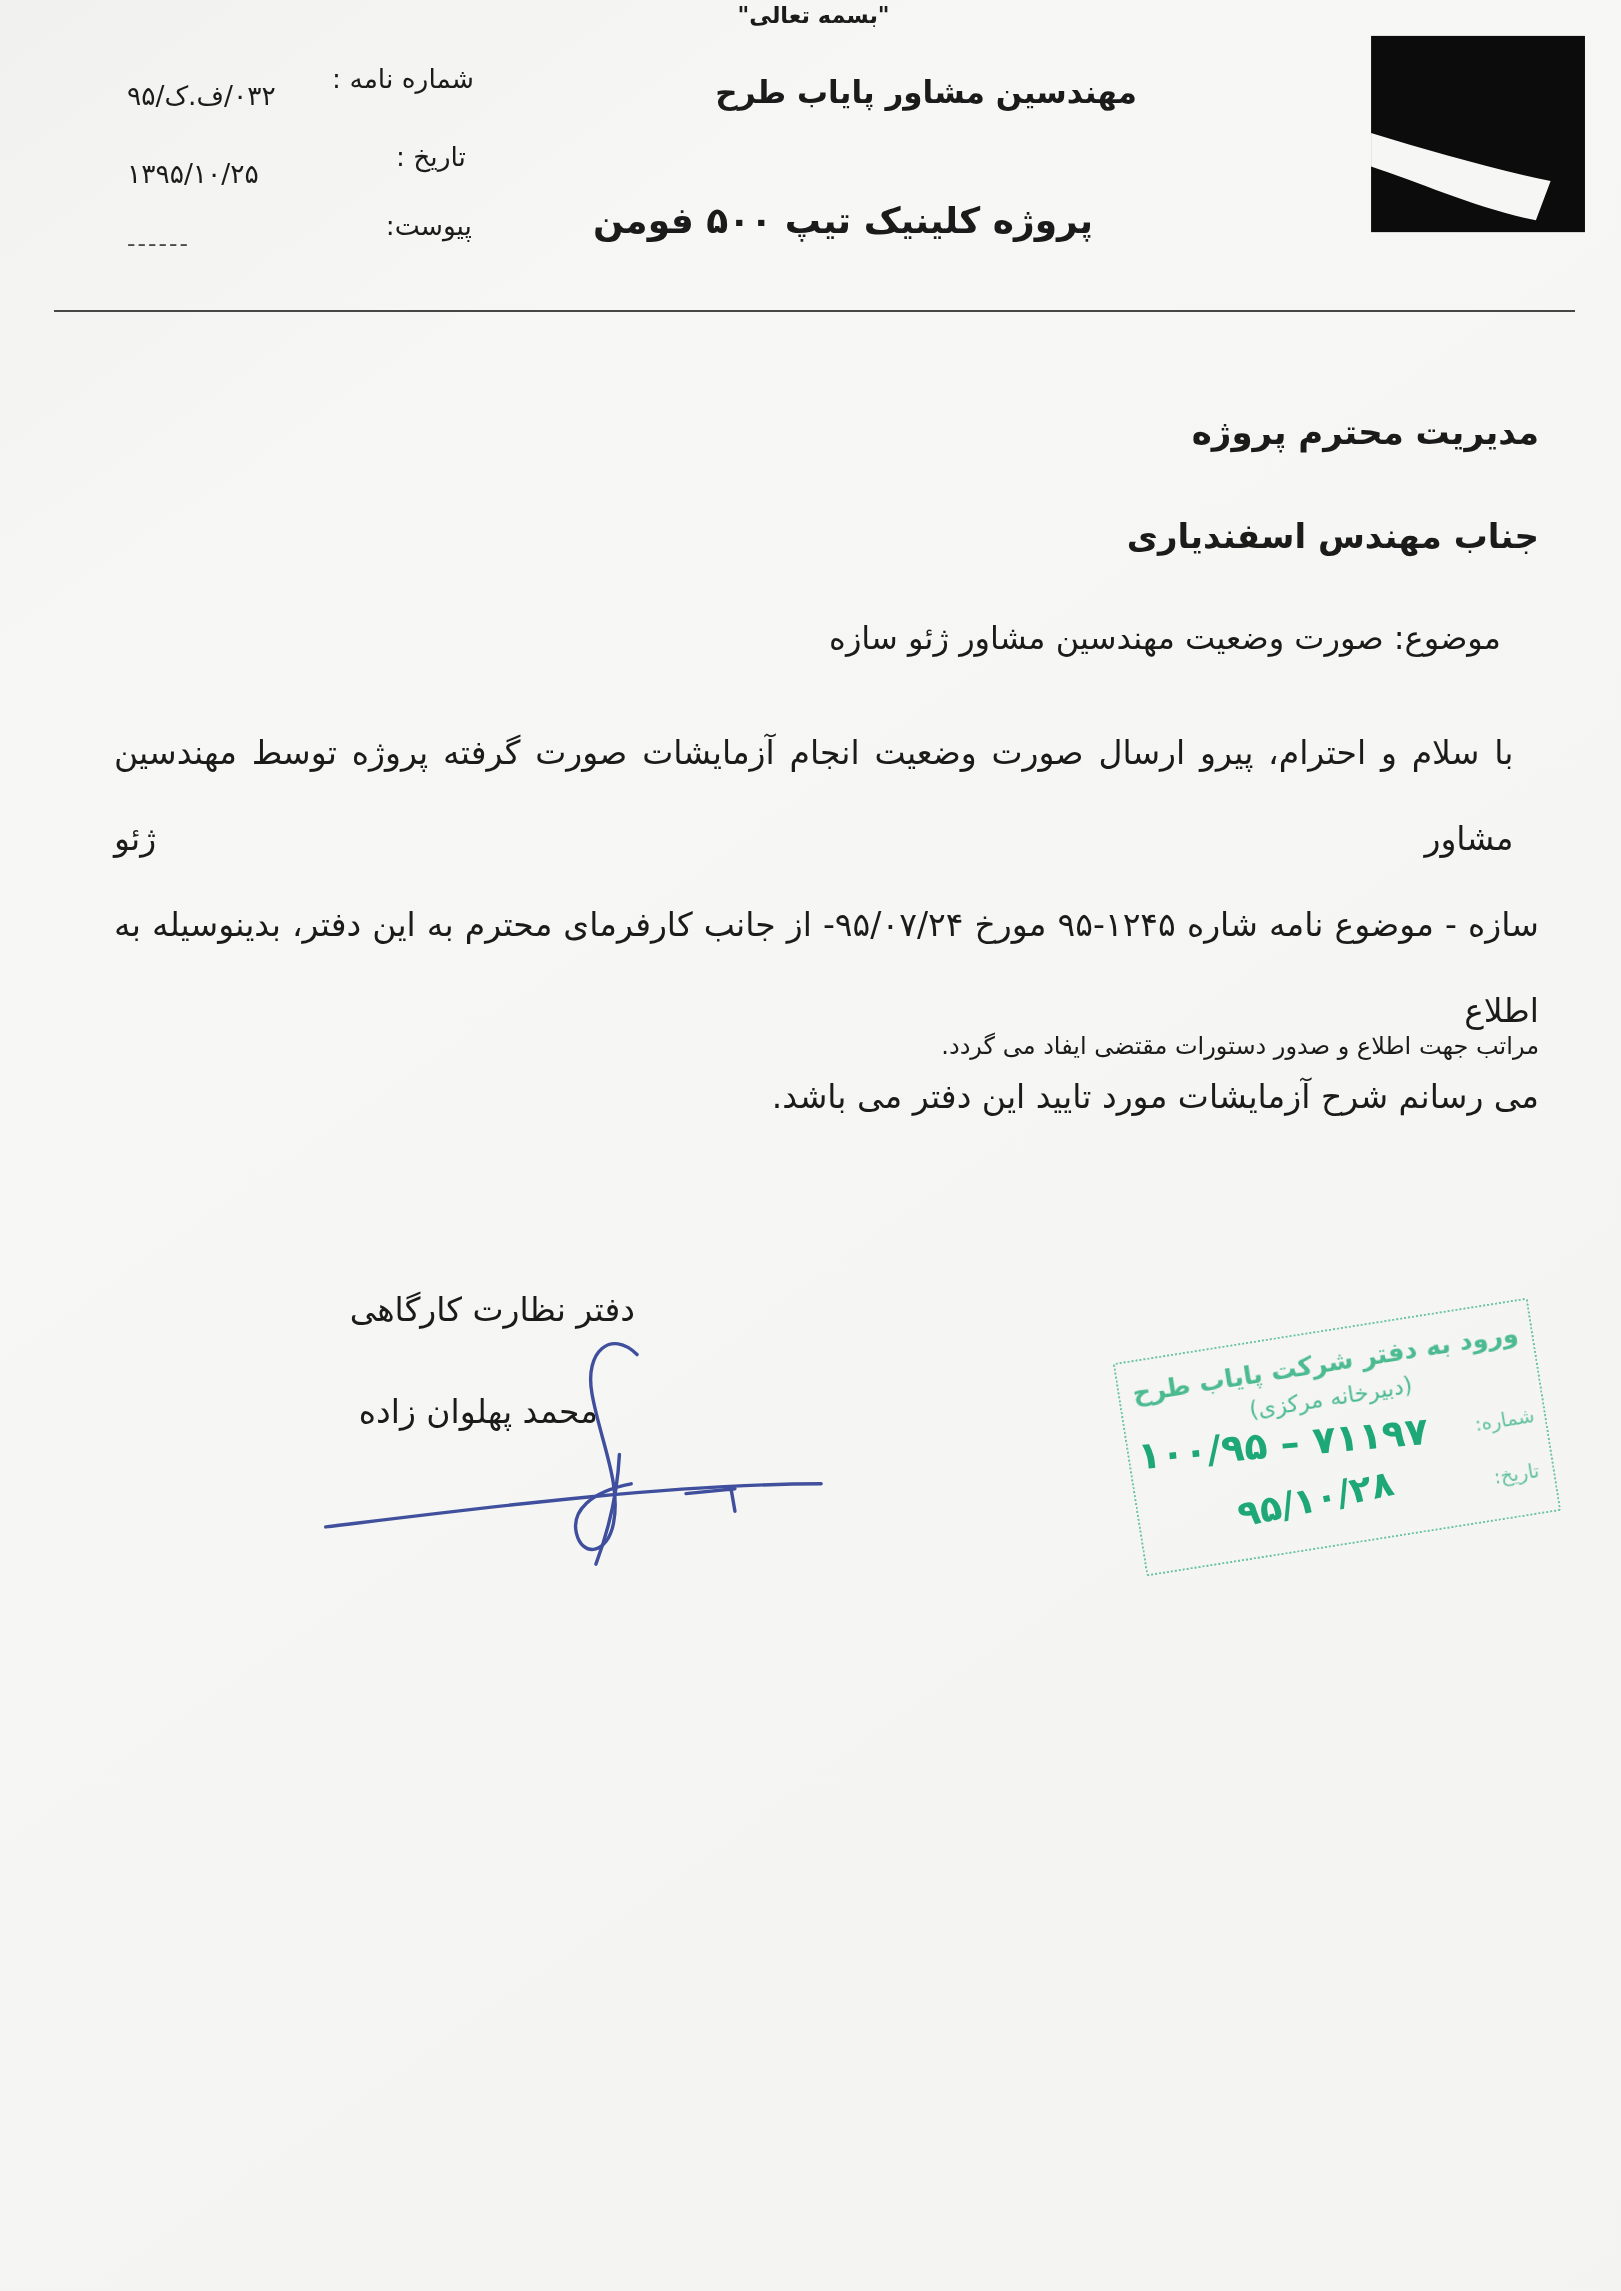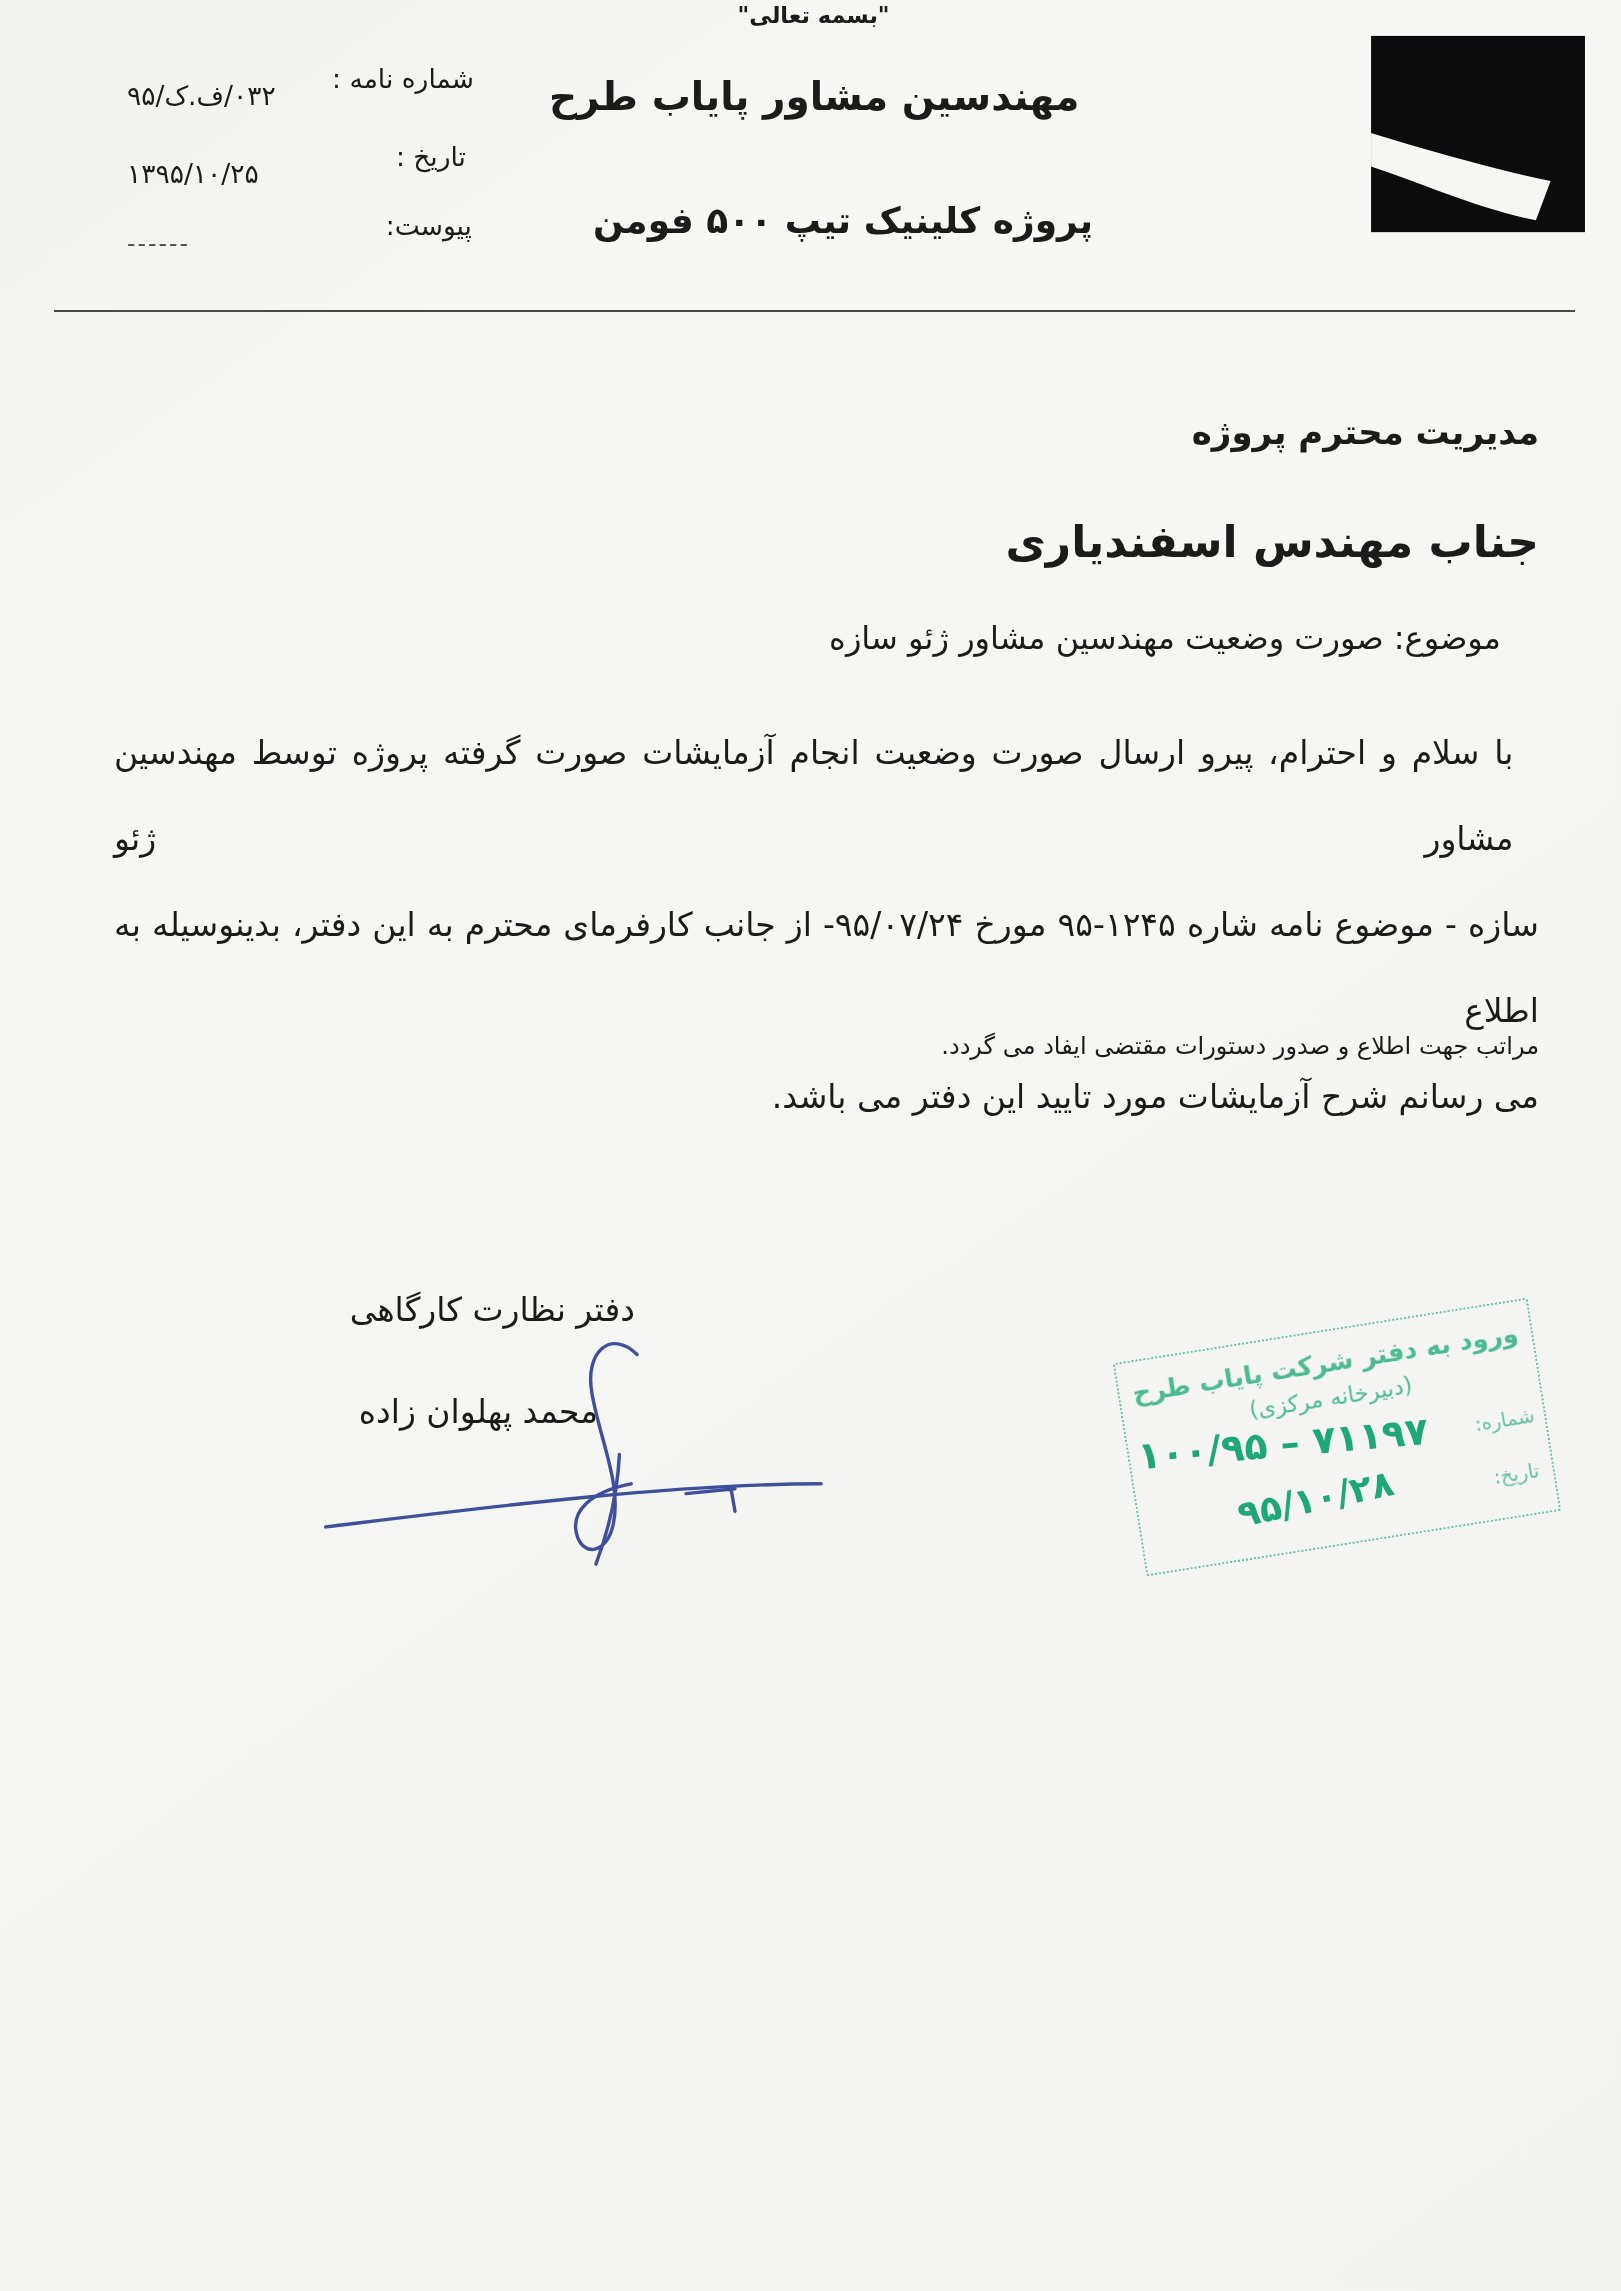--- a/index.html
+++ b/index.html
@@ -9,37 +9,37 @@
     margin:0 auto;
     background:linear-gradient(145deg,#f1f1ef 0%,#f7f7f5 22%,#f5f5f3 60%,#f3f3f1 100%);
     font-family:"DejaVu Sans",sans-serif;
     color:#1b1b1b;
     direction:rtl;
     overflow:hidden;
   }
   .abs{position:absolute;}
 
   .bismillah{left:686px;top:2px;width:255px;text-align:center;font-size:22.5px;font-weight:bold;}
-  .company{left:549px;top:74px;width:588px;text-align:left;font-size:39px;font-weight:bold;letter-spacing:1px;}
+  .company{left:549px;top:74px;width:588px;text-align:right;font-size:31px;font-weight:bold;letter-spacing:1px;}
   .project{left:549px;top:200px;width:588px;text-align:center;font-size:36px;font-weight:bold;}
 
   .meta-row{display:flex;justify-content:space-between;align-items:center;direction:rtl;font-size:26.5px;}
   .meta1{left:127px;top:45px;width:347px;}
   .meta2{left:127px;top:123px;width:339px;}
   .meta3{left:127px;top:194px;width:345px;}
   .mlabel{white-space:nowrap;text-align:center;}
   .mval{white-space:nowrap;margin-top:35px;}
   .mval-dash{letter-spacing:2px;color:#4a4a4a;font-size:23.5px;}
 
   .logo-svg{left:1368px;top:31px;}
 
   .divider{left:54px;top:310px;width:1521px;height:2px;background:#474747;}
 
   .rec1{right:82px;top:412px;font-size:34px;font-weight:bold;}
-  .rec2{right:82px;top:516px;font-size:44px;font-weight:bold;}
+  .rec2{right:82px;top:516px;font-size:34px;font-weight:bold;}
   .subject{right:120px;top:619px;font-size:32px;}
 
   .para{right:82px;left:86px;top:710px;font-size:33px;}
   .pline{line-height:86px;}
   .pl-just{text-align:justify;text-align-last:justify;margin-left:28px;}
   .pl-first{padding-right:25.5px;}
   .pl-last{text-align:right;}
 
   .closing{right:82px;top:1032px;font-size:24px;}
 

